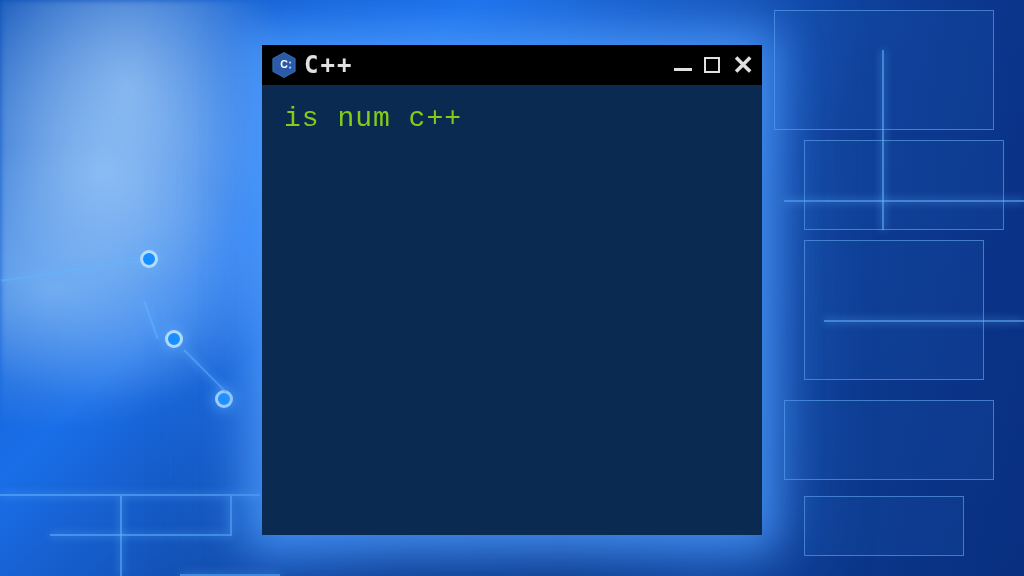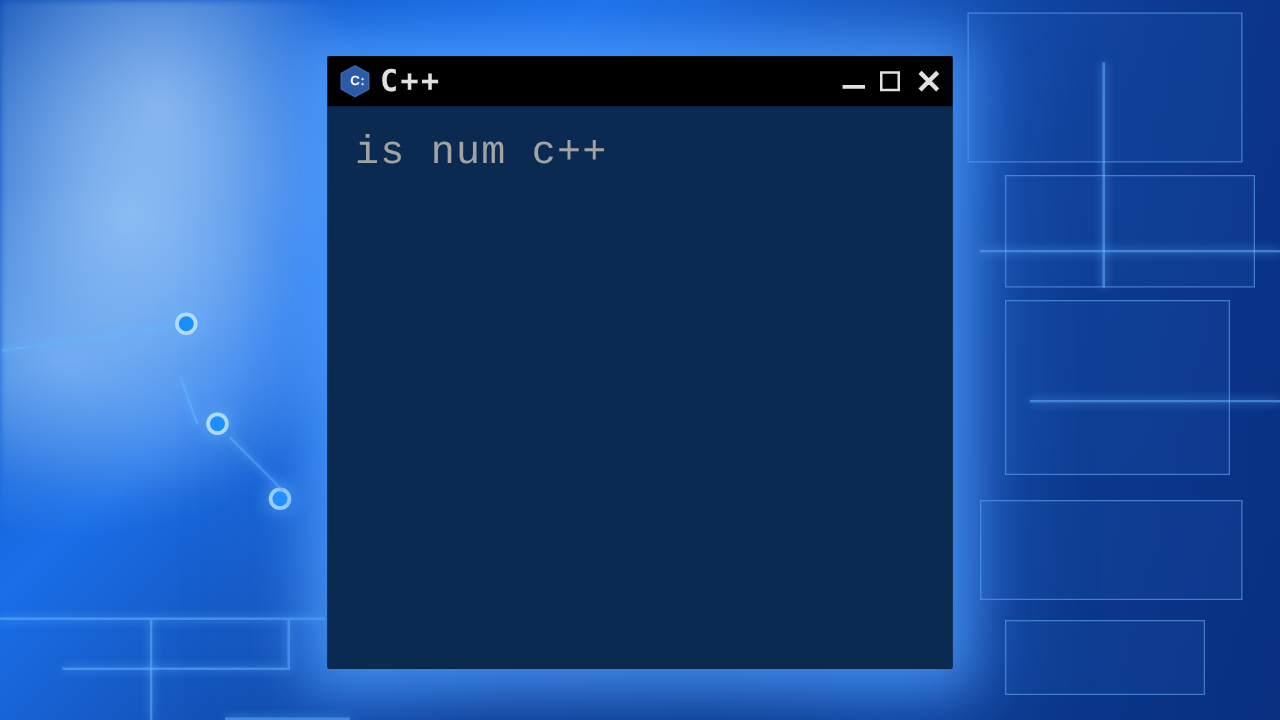--- a/index.html
+++ b/index.html
@@ -135,22 +135,22 @@
     
     .win-close {
       font-size: 26px;
       font-weight: bold;
     }
     
     .terminal-body {
       background: #0b2a52;
       height: calc(100% - 40px);
       padding: 18px 22px;
-      color: #a3a3a3;
-      font-size: 32px;
+      color: #84cc16;
+      font-size: 28px;
       font-family: 'Consolas', 'Courier New', monospace;
       letter-spacing: 1px;
     }
   </style>
 </head>
 <body>
 
 <div class="bg-layer">
   <div class="bg-clouds"></div>
   <div class="bg-right-panel"></div>

